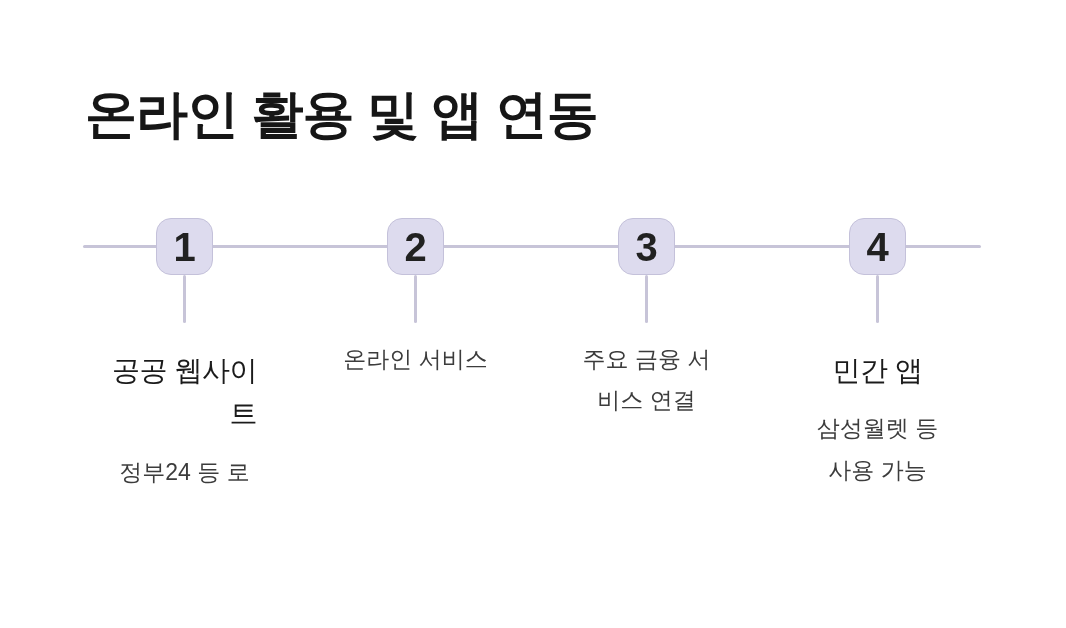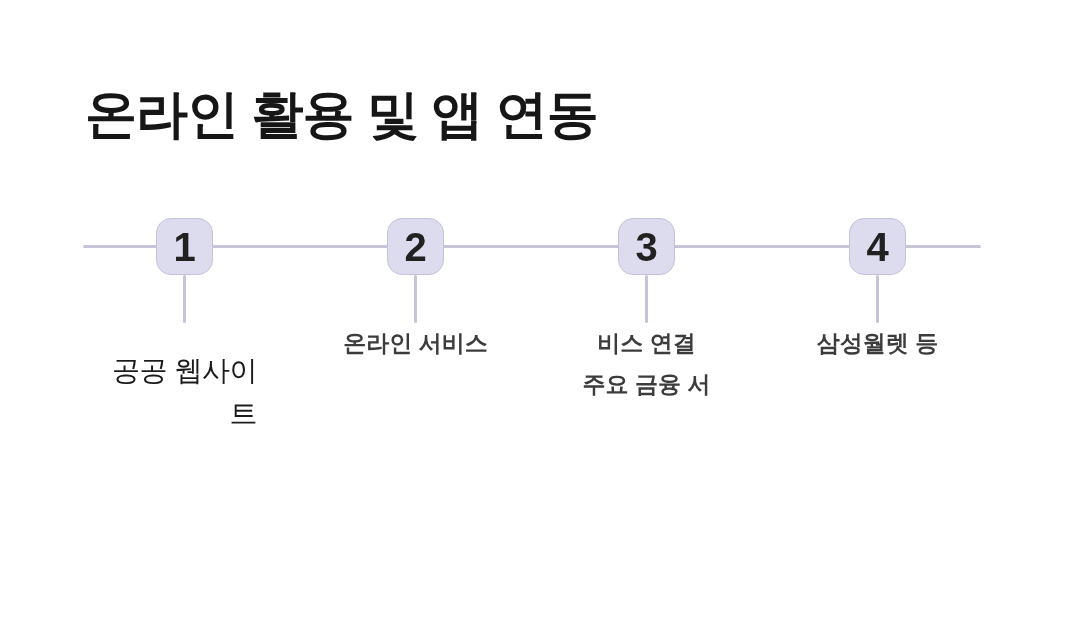--- a/index.html
+++ b/index.html
@@ -78,22 +78,23 @@
   .step-title {
     margin-top: 26px;
     font-size: 28px;
     font-weight: 400;
     line-height: 1.55;
     color: var(--step-title);
     text-align: right;
     letter-spacing: -0.5px;
   }
   .step-desc {
+    margin-top: 16px;
     font-size: 23px;
-    font-weight: 700;
+    font-weight: 400;
     line-height: 1.8;
     color: var(--step-desc);
     text-align: center;
   }
 </style>
 </head>
 <body>
 
 <div class="canvas">
   <h1 class="title">온라인 활용 및 앱 연동</h1>
@@ -102,47 +103,52 @@
   <div class="step">
     <div class="node">
       <span class="num">1</span>
     </div>
     <div class="connector"></div>
     <div class="step-title">
           <div>공공 웹사이</div>
           <div>트</div>
         </div>
     <div class="step-desc">
+          <div>정부24 등 로</div>
         </div>
   </div>
 
   <div class="step">
     <div class="node">
       <span class="num">2</span>
     </div>
     <div class="connector"></div>
     <div class="step-desc">
           <div>온라인 서비스</div>
         </div>
   </div>
 
   <div class="step">
     <div class="node">
       <span class="num">3</span>
     </div>
     <div class="connector"></div>
     <div class="step-desc">
+          <div>주요 금융 서</div>
           <div>비스 연결</div>
-          <div>주요 금융 서</div>
         </div>
   </div>
 
   <div class="step">
     <div class="node">
       <span class="num">4</span>
     </div>
     <div class="connector"></div>
+    <div class="step-title">
+          <div>민간 앱</div>
+        </div>
     <div class="step-desc">
           <div>삼성월렛 등</div>
+          <div>사용 가능</div>
         </div>
   </div>
 </div>
 </div>
 
 </body></html>

